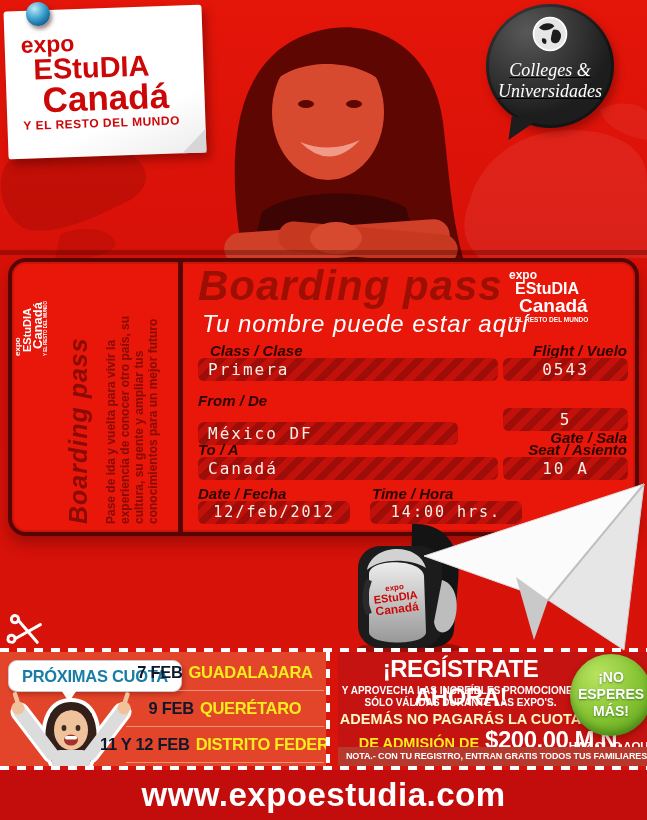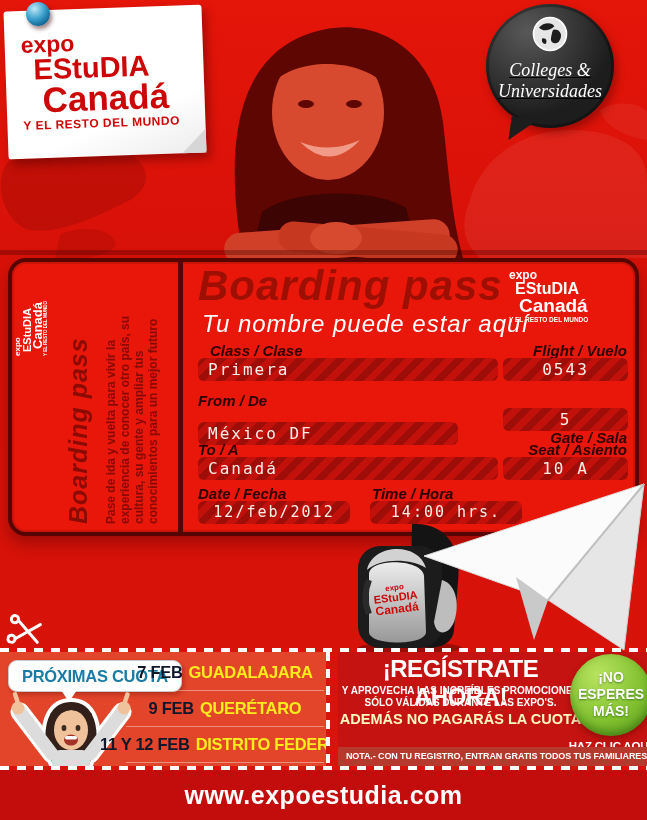--- a/index.html
+++ b/index.html
@@ -112,21 +112,21 @@
   .go-badge .g-line{color:#fff;font-weight:bold;font-size:14px;line-height:1.2;
         text-shadow:0 1px 2px rgba(0,60,0,.5);}
   .reg-cta{right:0;top:88px;width:90px;text-align:center;color:#fff;font-weight:bold;
         font-size:11.5px;letter-spacing:-0.2px;cursor:pointer;}
   .note-strip{left:0;right:0;bottom:0;height:19px;line-height:19px;background:#b5392d;
         text-align:center;color:#fff;font-size:9px;letter-spacing:-0.1px;font-weight:bold;}
 
   
   .footer{left:0;top:770px;width:647px;height:50px;background:#c30d0c;z-index:7;
         display:flex;align-items:center;justify-content:center;}
-  .footer-url{color:#fff;font-weight:bold;font-size:25px;letter-spacing:.5px;cursor:pointer;}
+  .footer-url{color:#fff;font-weight:bold;font-size:33px;letter-spacing:.5px;cursor:pointer;}
 </style>
 </head>
 <body>
 
 <div class="page">
 
   <svg class="abs map-svg" width="647" height="258" viewBox="0 0 647 258">
     <path d="M10,160 C40,140 90,135 120,150 C150,160 155,185 130,200 C100,215 60,235 30,230 C5,225 -10,180 10,160 Z" fill="rgba(60,0,0,0.16)"></path>
     <path d="M60,235 C80,225 110,228 115,242 C118,252 95,258 75,258 L55,258 Z" fill="rgba(60,0,0,0.13)"></path>
     <path d="M470,200 C480,160 520,130 570,130 C620,130 647,150 647,180 L647,258 L480,258 C460,240 462,220 470,200 Z" fill="rgba(255,255,255,0.07)"></path>
@@ -295,20 +295,24 @@
       </div>
     </div>
 
     <div class="abs dash-v dash-mid"></div>
 
     <div class="abs register-panel">
       <div class="abs reg-title">¡REGÍSTRATE AHORA!</div>
       <div class="abs reg-sub1">Y APROVECHA LAS INCREÍBLES PROMOCIONES</div>
       <div class="abs reg-sub2">SÓLO VÁLIDAS DURANTE LAS EXPO'S.</div>
       <div class="abs reg-promo1">ADEMÁS NO PAGARÁS LA CUOTA</div>
+      <div class="abs reg-promo-row">
+        <span class="reg-promo2">DE ADMISIÓN DE</span>
+        <span class="reg-price">$200.00 M.N.</span>
+      </div>
       <div class="abs go-badge">
         <div class="g-line">¡NO</div>
         <div class="g-line">ESPERES</div>
         <div class="g-line">MÁS!</div>
       </div>
       <div class="abs reg-cta">HAZ CLIC AQUÍ</div>
       <div class="abs note-strip">NOTA.- CON TU REGISTRO, ENTRAN GRATIS TODOS TUS FAMILIARES CERCANOS</div>
     </div>
   </div>
 

